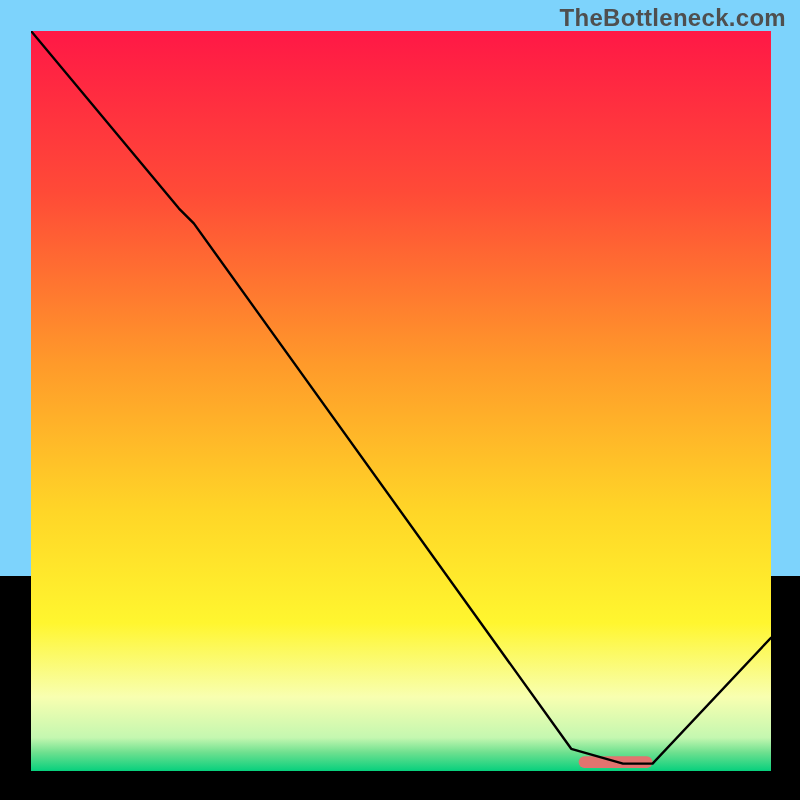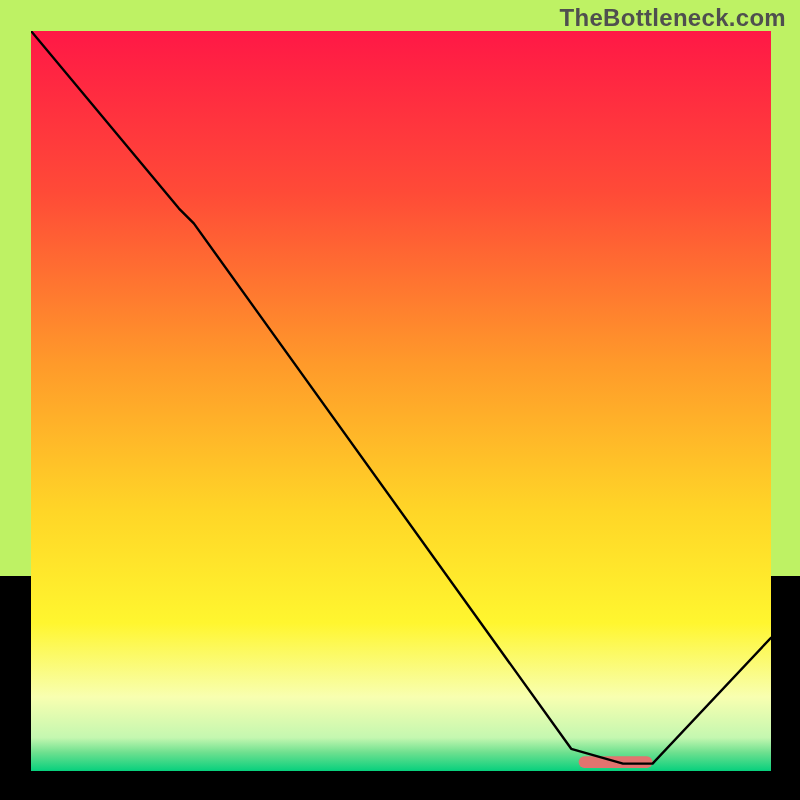--- a/index.html
+++ b/index.html
@@ -8,21 +8,21 @@
     width: 800px;
     height: 800px;
     background: #000;
     overflow: hidden;
     font-family: Arial, Helvetica, sans-serif;
   }
   .frame {
     position: relative;
     width: 800px;
     height: 576px;
-    background: #bef264;
+    background: #7dd3fc;
   }
   .watermark {
     position: absolute;
     top: 4px;
     right: 14px;
     color: #4f4f4f;
     font-size: 24px;
     font-weight: 600;
     letter-spacing: 0.3px;
     user-select: none;

